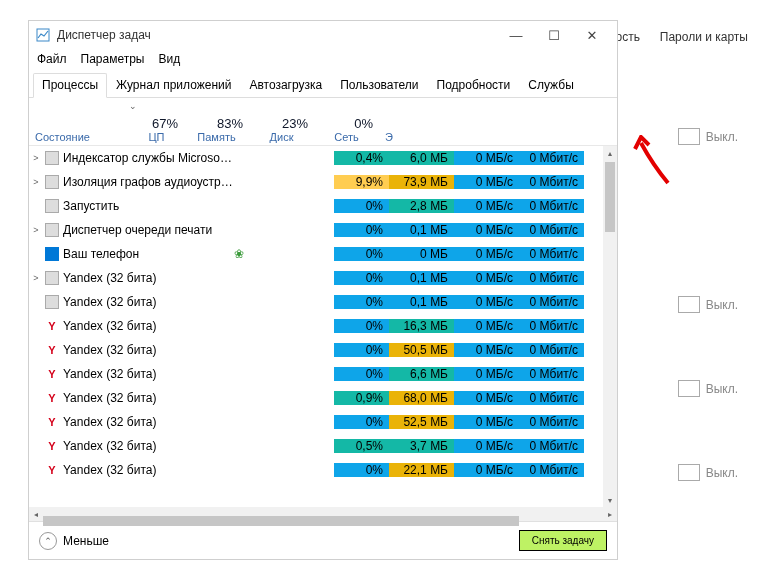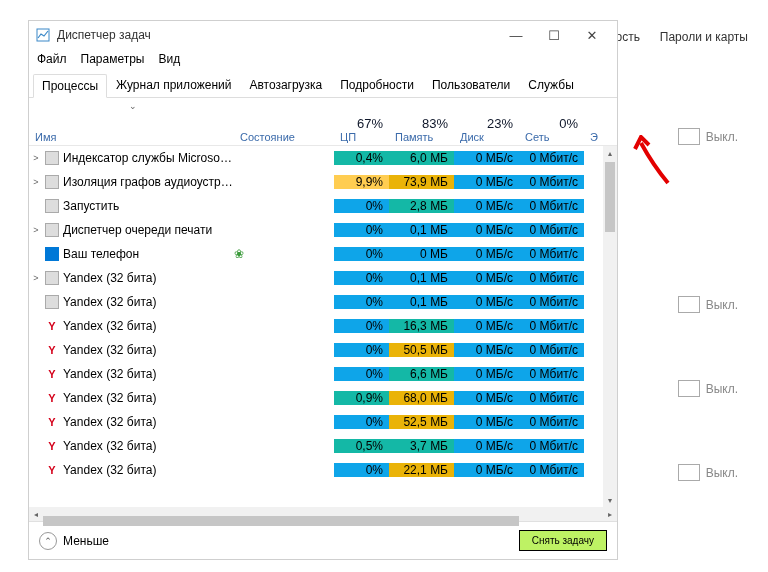--- a/index.html
+++ b/index.html
@@ -19,30 +19,30 @@
 
 .titlebar { height: 28px; display: flex; align-items: center; padding: 0 6px; }
 .titlebar .icon { width: 16px; height: 16px; margin-right: 6px; display: flex; align-items: center; justify-content: center; }
 .titlebar .title { flex: 1; font-size: 12px; color: #333; }
 .titlebar .winbtns { display: flex; }
 .titlebar .winbtn { width: 38px; height: 28px; display: flex; align-items: center; justify-content: center; color: #444; font-size: 13px; cursor: pointer; }
 
 .menubar { height: 20px; display: flex; align-items: center; padding: 0 8px; gap: 14px; font-size: 12px; }
 .menubar span { cursor: pointer; }
 
-.tabs { display: flex; border-bottom: 1px solid #ddd; padding: 4px 4px 0 4px; gap: 0; font-size: 12px; align-items: center; }
+.tabs { display: flex; border-bottom: 1px solid #ddd; padding: 4px 4px 0 4px; gap: 0; font-size: 12px; }
 .tab { padding: 4px 8px; border: 1px solid transparent; cursor: pointer; position: relative; }
 .tab.active { border: 1px solid #ddd; border-bottom: 1px solid #fff; background: #fff; border-top-left-radius: 2px; border-top-right-radius: 2px; margin-bottom: -1px; }
 
 .chevron-row { height: 16px; display: flex; align-items: center; justify-content: flex-start; padding-left: 100px; color: #666; font-size: 9px; }
 
 .headers { display: flex; align-items: flex-end; height: 32px; border-bottom: 1px solid #e8e8e8; padding-right: 14px; }
 .headers .col { display: flex; flex-direction: column; justify-content: flex-end; padding: 2px 6px; font-size: 11px; color: #555; }
 .headers .col .pct { text-align: right; font-size: 13px; color: #0f172a; }
-.headers .col .lbl { text-align: left; color: #3a6aaa; }
+.headers .col .lbl { text-align: center; color: #3a6aaa; }
 .headers .name { flex: 0 0 205px; color: #3a6aaa; }
 .headers .state { flex: 0 0 100px; color: #3a6aaa; }
 .headers .cpu { flex: 0 0 55px; }
 .headers .mem { flex: 0 0 65px; }
 .headers .disk { flex: 0 0 65px; }
 .headers .net { flex: 0 0 65px; }
 .headers .extra { flex: 0 0 10px; color: #3a6aaa; }
 
 .proc-area { flex: 1; overflow: hidden; position: relative; display: flex; }
 .proc-list { flex: 1; }
@@ -129,29 +129,28 @@
   <div class="menubar">
     <span>Файл</span>
     <span>Параметры</span>
     <span>Вид</span>
   </div>
 
   <div class="tabs">
     <div class="tab active">Процессы</div>
     <div class="tab">Журнал приложений</div>
     <div class="tab">Автозагрузка</div>
+    <div class="tab">Пользователи</div>
     <div class="tab">Подробности</div>
-    <div class="tab">Пользователи</div>
     <div class="tab">Службы</div>
   </div>
 
   <div class="chevron-row">⌄</div>
 
   <div class="headers">
-    <div class="col name">Имя</div>
     <div class="col state">Состояние</div>
     <div class="col cpu">
         <div class="pct">67%</div>
         <div class="lbl">ЦП</div>
       </div>
     <div class="col mem">
         <div class="pct">83%</div>
         <div class="lbl">Память</div>
       </div>
     <div class="col disk">

